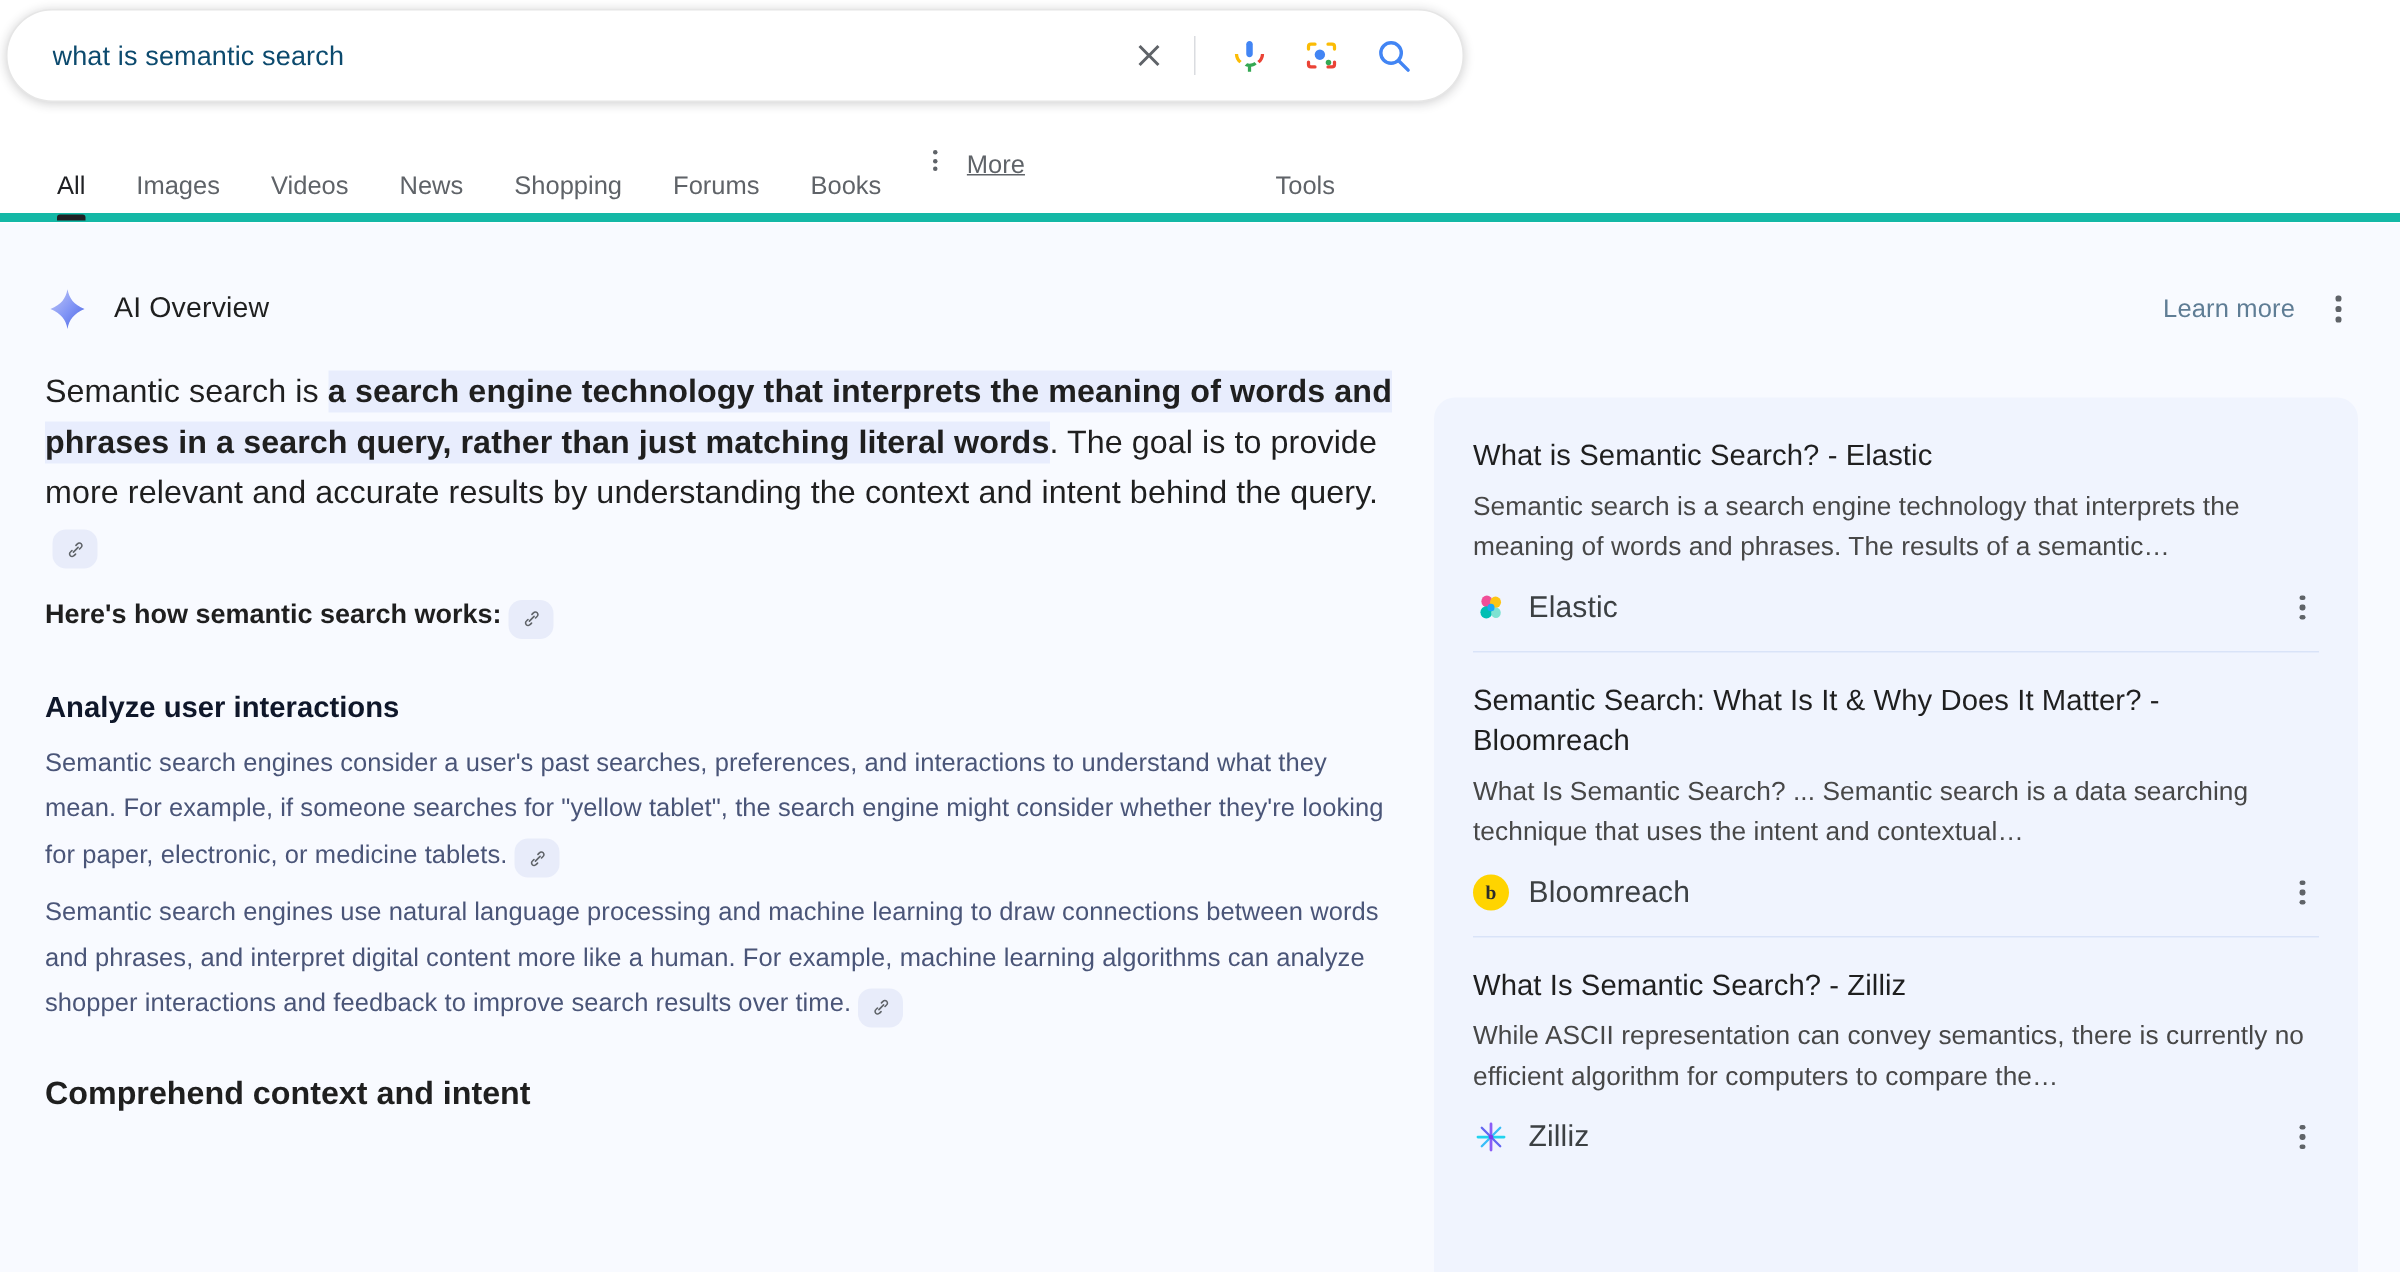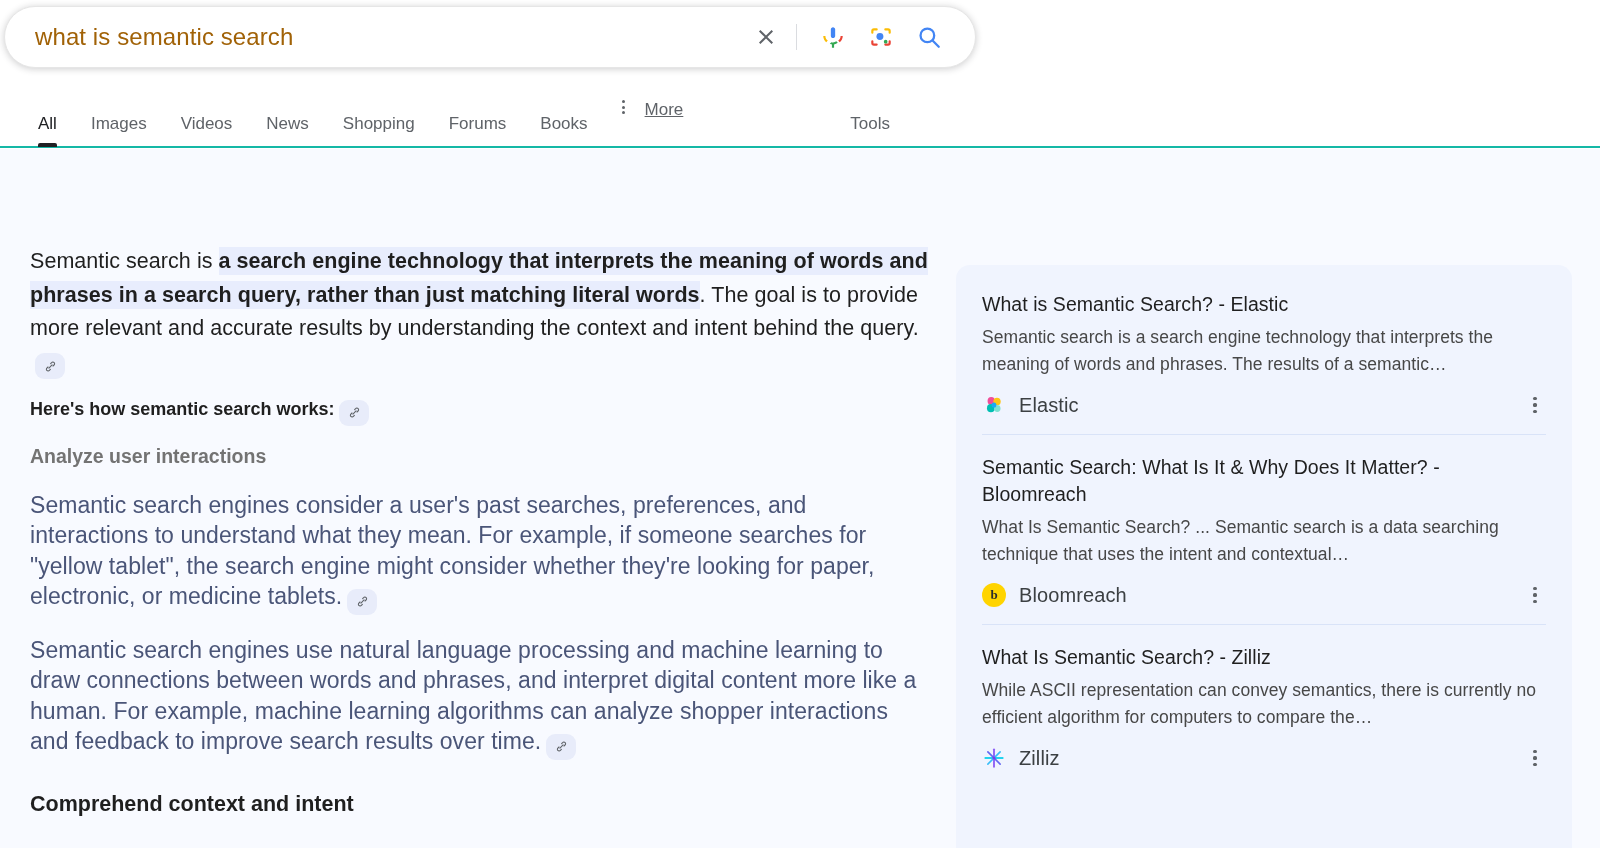--- a/index.html
+++ b/index.html
@@ -26,22 +26,22 @@
     border-radius: 31px;
     box-shadow: 0 1px 7px rgba(32,33,36,.22);
     display: flex;
     align-items: center;
     padding: 0 22px 0 30px;
   }
   .search-input {
     flex: 1 1 auto;
     border: none;
     outline: none;
-    font-size: 24px;
-    color: #a16207;
+    font-size: 18px;
+    color: #0c4a6e;
     font-family: "Liberation Sans", sans-serif;
     background: transparent;
     letter-spacing: .1px;
   }
   .sb-icons { display: flex; align-items: center; gap: 0; flex: 0 0 auto; }
   .sb-btn {
     width: 48px; height: 48px;
     display: flex; align-items: center; justify-content: center;
     cursor: pointer; border-radius: 50%;
     background: none; border: none;
@@ -50,21 +50,21 @@
     width: 1px; height: 26px;
     background: #dadce0;
     margin: 0 12px 0 6px;
   }
 
   
   .tabs-bar {
     position: absolute;
     top: 100px; left: 0;
     width: 1600px; height: 48px;
-    border-bottom: 2px solid #14b8a6;
+    border-bottom: 6px solid #14b8a6;
     display: flex;
     align-items: flex-start;
   }
   .tabs { display: flex; align-items: center; padding-left: 28px; height: 47px; }
   .tab {
     position: relative;
     font-size: 17px;
     color: #5f6368;
     padding: 0 17px;
     height: 47px;
@@ -154,29 +154,29 @@
   .h-section {
     font-size: 18px;
     font-weight: 700;
     color: #1f1f1f;
     margin-top: 14px;
     line-height: 32px;
   }
   .h-sub {
     font-size: 19.5px;
     font-weight: 700;
-    color: #737373;
-    margin-top: 16px;
+    color: #0f172a;
+    margin-top: 32px;
     line-height: 28px;
   }
   .body-para {
-    font-size: 23px;
+    font-size: 17px;
     line-height: 30.5px;
     color: #4a5578;
-    margin-top: 20px;
+    margin-top: 8px;
     letter-spacing: .05px;
   }
   .cut-head {
     font-size: 21.5px;
     font-weight: 700;
     color: #1f1f1f;
     margin-top: 30px;
     line-height: 28px;
   }
 
@@ -339,20 +339,41 @@
       <span>More</span>
     </div>
     <div class="tools-tab">
       <span>Tools</span>
     </div>
   </div>
 </div>
 
 <div class="main">
 
+  <div class="ai-header">
+    <svg width="30" height="30" viewBox="0 0 24 24">
+      <defs>
+        <linearGradient id="sparkGrad" x1="0" y1="0" x2="1" y2="1">
+          <stop offset="0%" stop-color="#c3c9f7"></stop>
+          <stop offset="55%" stop-color="#7f93f5"></stop>
+          <stop offset="100%" stop-color="#4a63e0"></stop>
+        </linearGradient>
+      </defs>
+      <path d="M12 1.4c.9 4.9 3.3 8.1 9.1 10.6-5.8 2.5-8.2 5.7-9.1 10.6-.9-4.9-3.3-8.1-9.1-10.6C8.7 9.5 11.1 6.3 12 1.4z" fill="url(#sparkGrad)"></path>
+    </svg>
+    <span class="ai-title">AI Overview</span>
+    <div class="ai-header-right">
+      <span class="learn-more">Learn more</span>
+      <span class="kebab">
+          <i></i>
+          <i></i>
+          <i></i>
+        </span>
+    </div>
+  </div>
 
   <div class="overview-col">
 
     <div class="ov-para">
       <span>Semantic search is </span><span class="hl">a search engine technology that interprets the meaning of words and phrases in a search query, rather than just matching literal words</span><span>. The goal is to provide more relevant and accurate results by understanding the context and intent behind the query.</span><span class="link-chip">
         <svg width="15" height="15" viewBox="0 0 24 24">
           <path d="M9.5 14.5l5-5M8 12.8l-1.6 1.6a2.7 2.7 0 103.8 3.8l1.6-1.6M16 11.2l1.6-1.6a2.7 2.7 0 10-3.8-3.8l-1.6 1.6" stroke="#5f6368" stroke-width="1.7" fill="none" stroke-linecap="round"></path>
         </svg>
       </span>
     </div>

